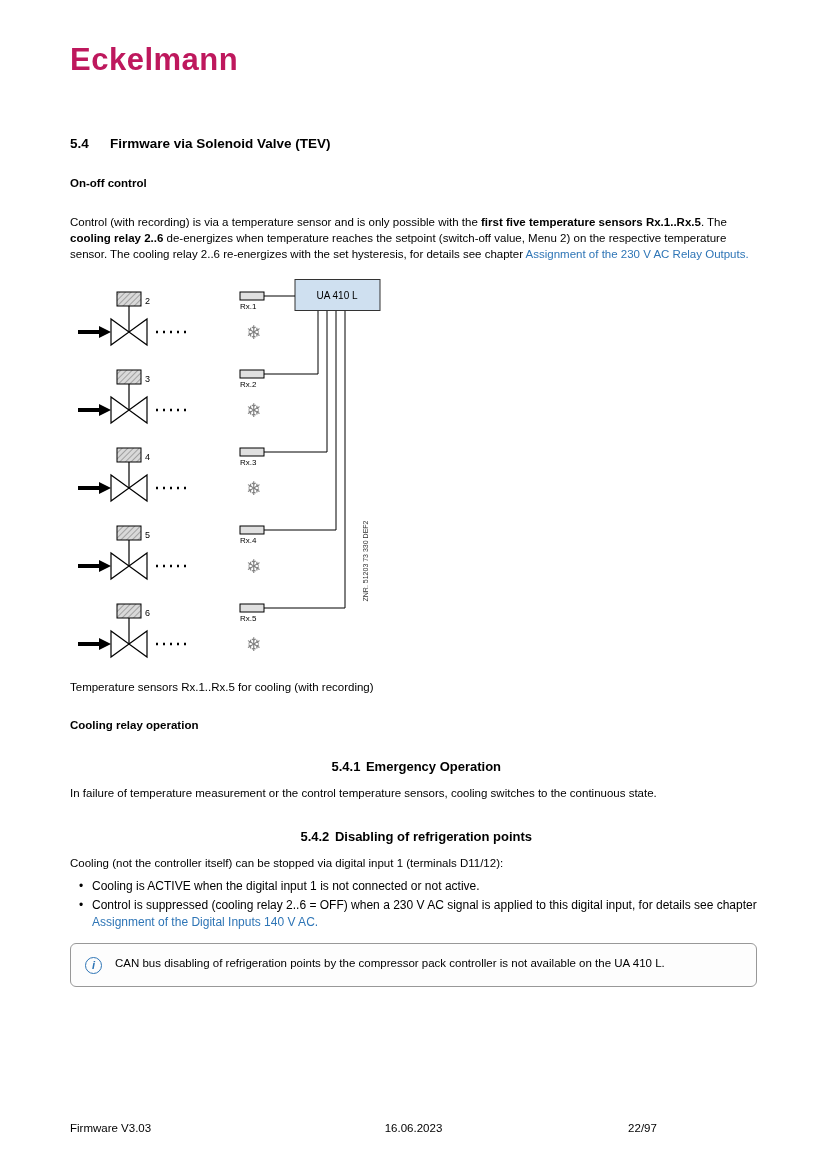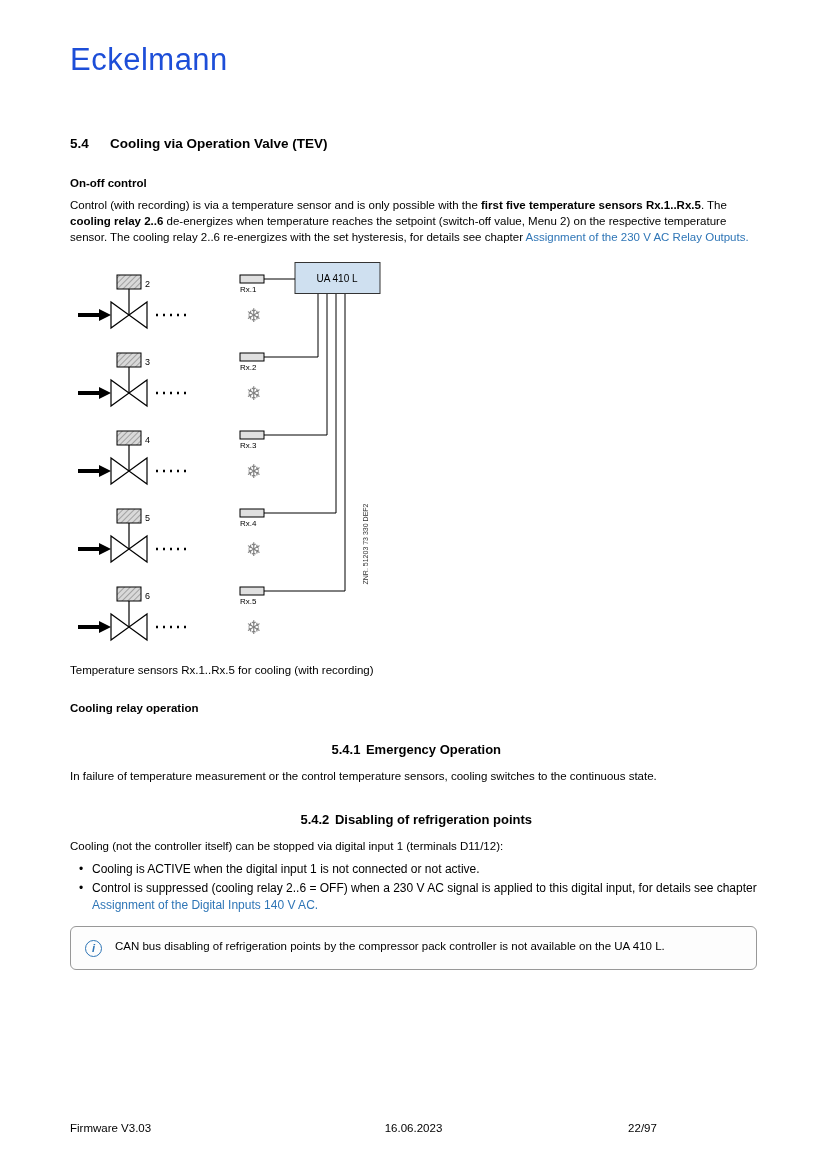--- a/index.html
+++ b/index.html
@@ -4,29 +4,29 @@
 <style>
   * { margin:0; padding:0; box-sizing:border-box; }
   html,body { background:#ffffff; }
   body {
     width:827px; height:1169px; position:relative;
     font-family:"Liberation Sans", sans-serif; color:#000;
   }
   .page { position:absolute; inset:0; overflow:hidden; }
   .content { position:absolute; left:70px; right:70px; top:0; }
 
-  .logo { margin-top:42px; font-size:31px; font-weight:normal; color:#1d4ed8; letter-spacing:.5px; }
+  .logo { margin-top:42px; font-size:31px; font-weight:bold; color:#be185d; letter-spacing:.5px; }
 
   h2.sec { font-size:13.5px; font-weight:bold; margin-top:58px; }
   h3.sec { font-size:13px; font-weight:bold; margin-top:28px;text-align:center; }
   .sec-num { display:inline-block; min-width:40px; }
 
   .subhead { font-size:11.5px; font-weight:bold; margin-top:18px; }
   .subhead.tight { margin-top:26px; }
-  p.body { font-size:11.5px; line-height:1.38; margin-top:9px; }
+  p.body { font-size:11.5px; line-height:1.38; margin-top:26px; }
   p.body b { font-weight:bold; }
   a.doclink { color:#2e75b6; text-decoration:none; cursor:pointer; }
 
   .diagram { margin-top:16px; }
   svg text { font-family:"Liberation Sans", sans-serif; fill:#000; }
   svg text.snow { font-family:"DejaVu Sans", sans-serif; fill:#808080; }
   svg text.znr { fill:#333; }
 
   .caption { font-size:11.5px; margin-top:6px; }
 
@@ -53,21 +53,21 @@
 </style>
 </head>
 <body>
 
 <div class="page">
   <div class="content">
 
     <div class="logo">Eckelmann</div>
 
     <h2 class="sec">
-      <span class="sec-num">5.4</span><span>Cooling via Operation Valve (TEV)</span>
+      <span class="sec-num">5.4</span><span>Firmware via Solenoid Valve (TEV)</span>
     </h2>
 
     <div class="subhead tight">On-off control</div>
 
     <p class="body">
       <span>Control (with recording) is via a temperature sensor and is only possible with the </span><b>first five temperature sensors Rx.1..Rx.5</b><span>. The </span><b>cooling relay 2..6</b><span> de-energizes when temperature reaches the setpoint (switch-off value, Menu 2) on the respective temperature sensor. The cooling relay 2..6 re-energizes with the set hysteresis, for details see chapter </span><a class="doclink">Assignment of the 230 V AC Relay Outputs.</a>
     </p>
 
     <div class="diagram">
       <svg width="400" height="392" viewBox="0 0 400 392">

